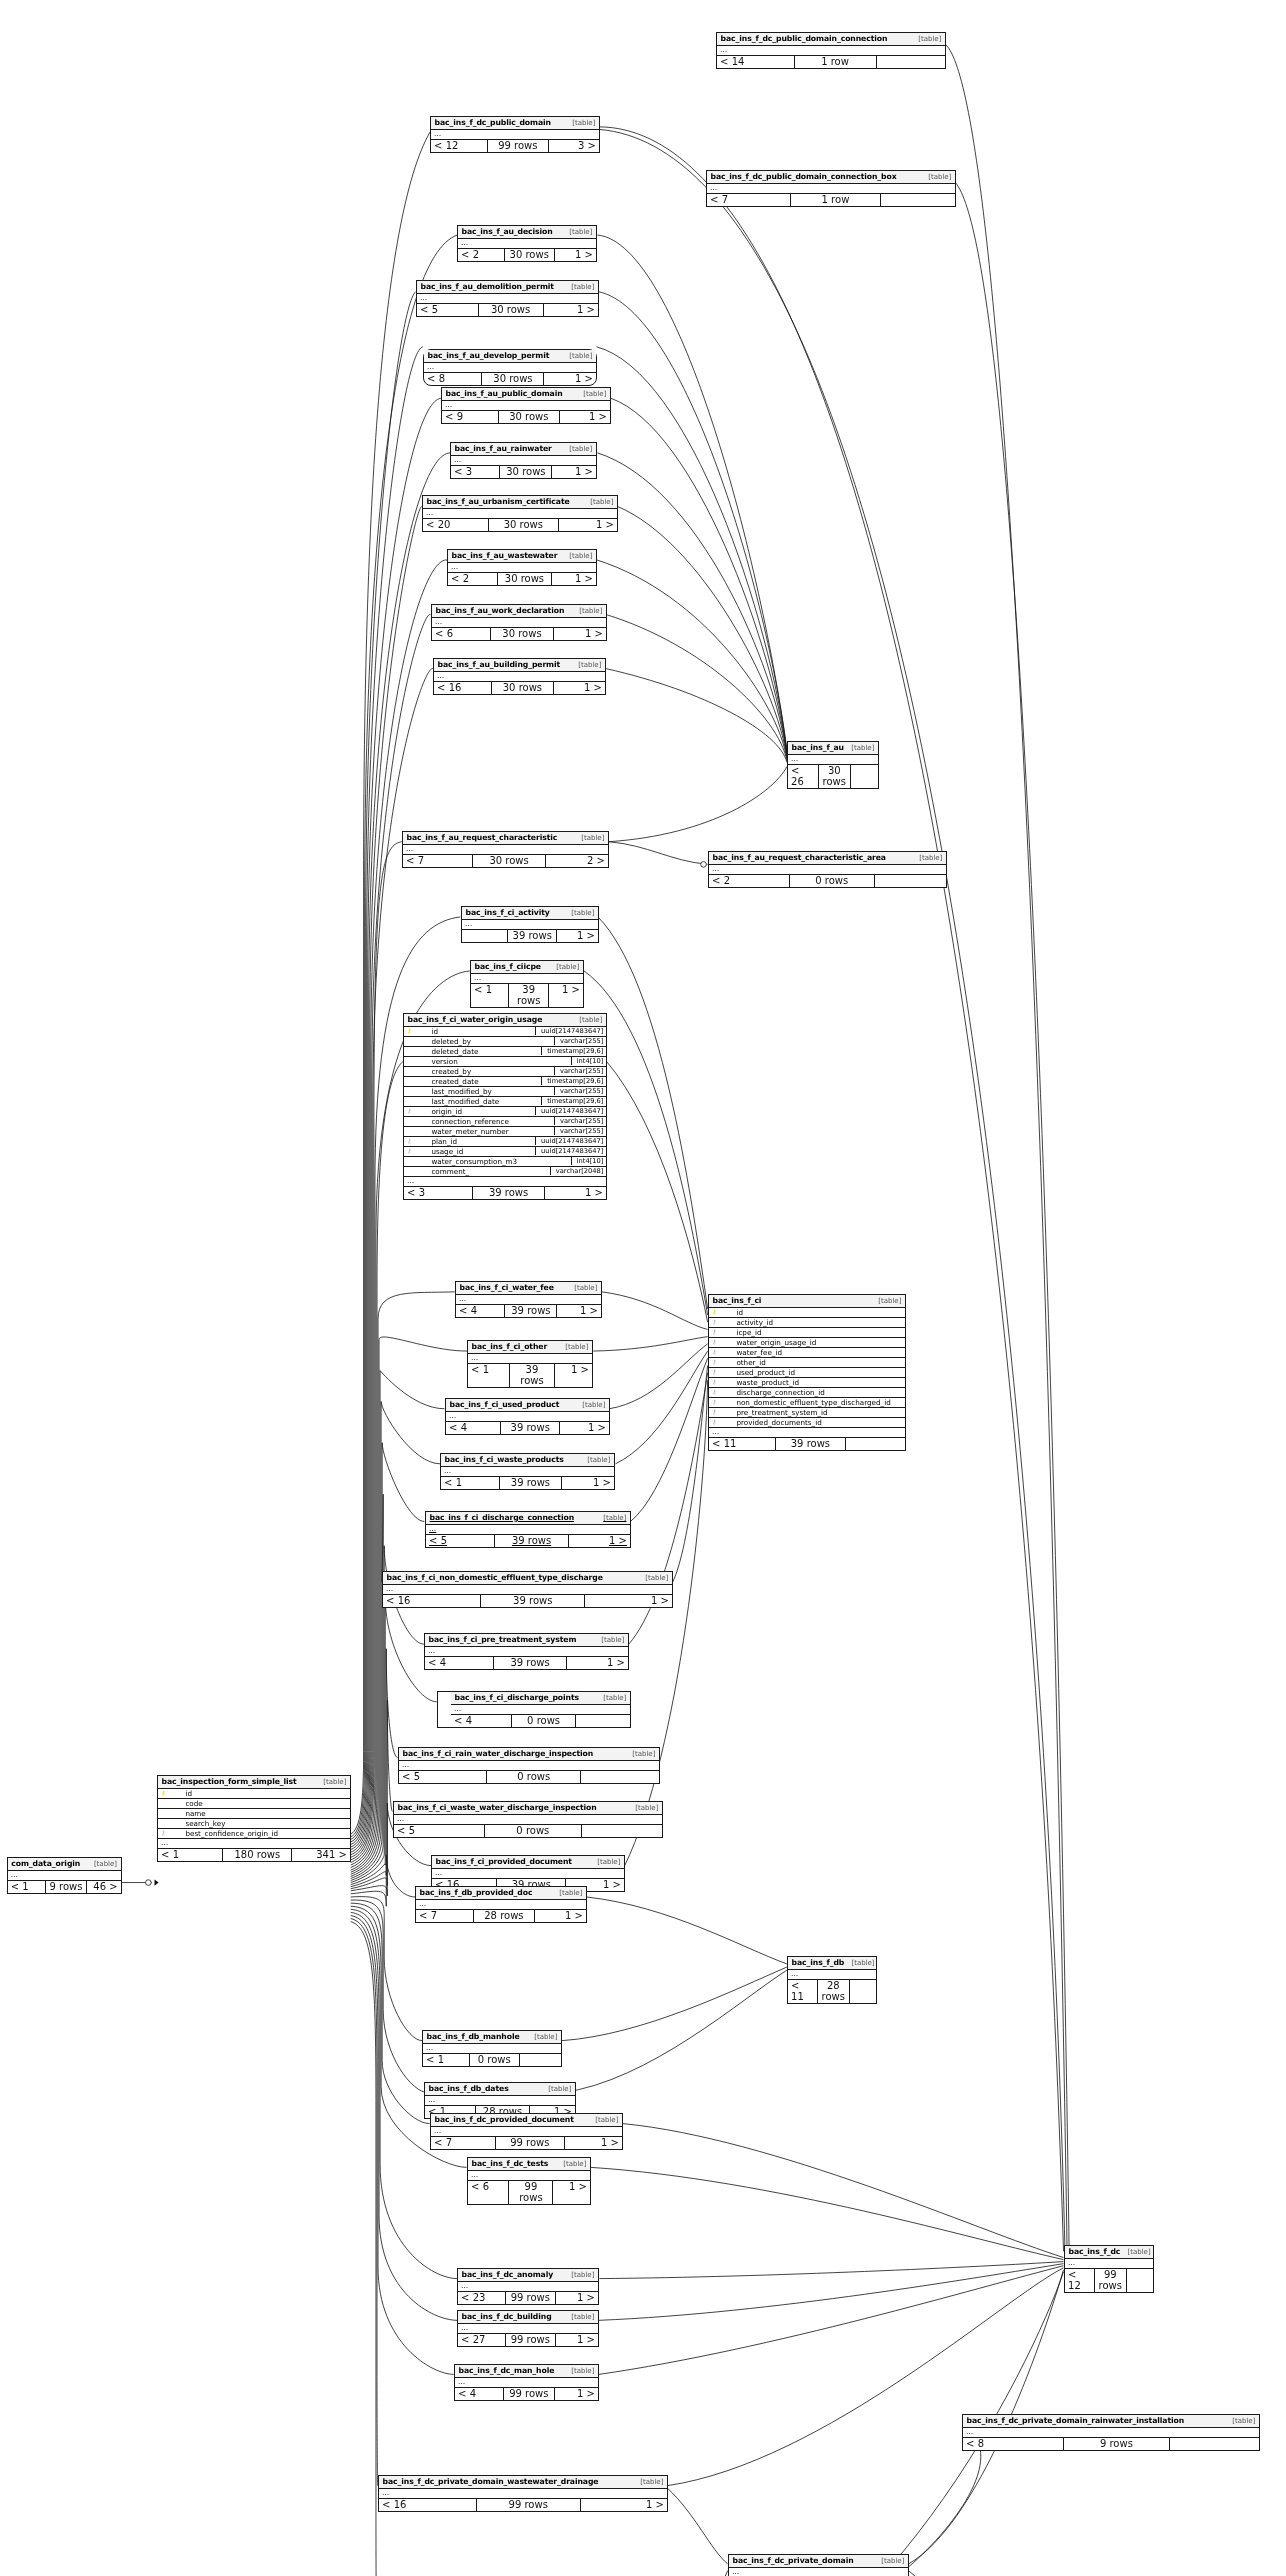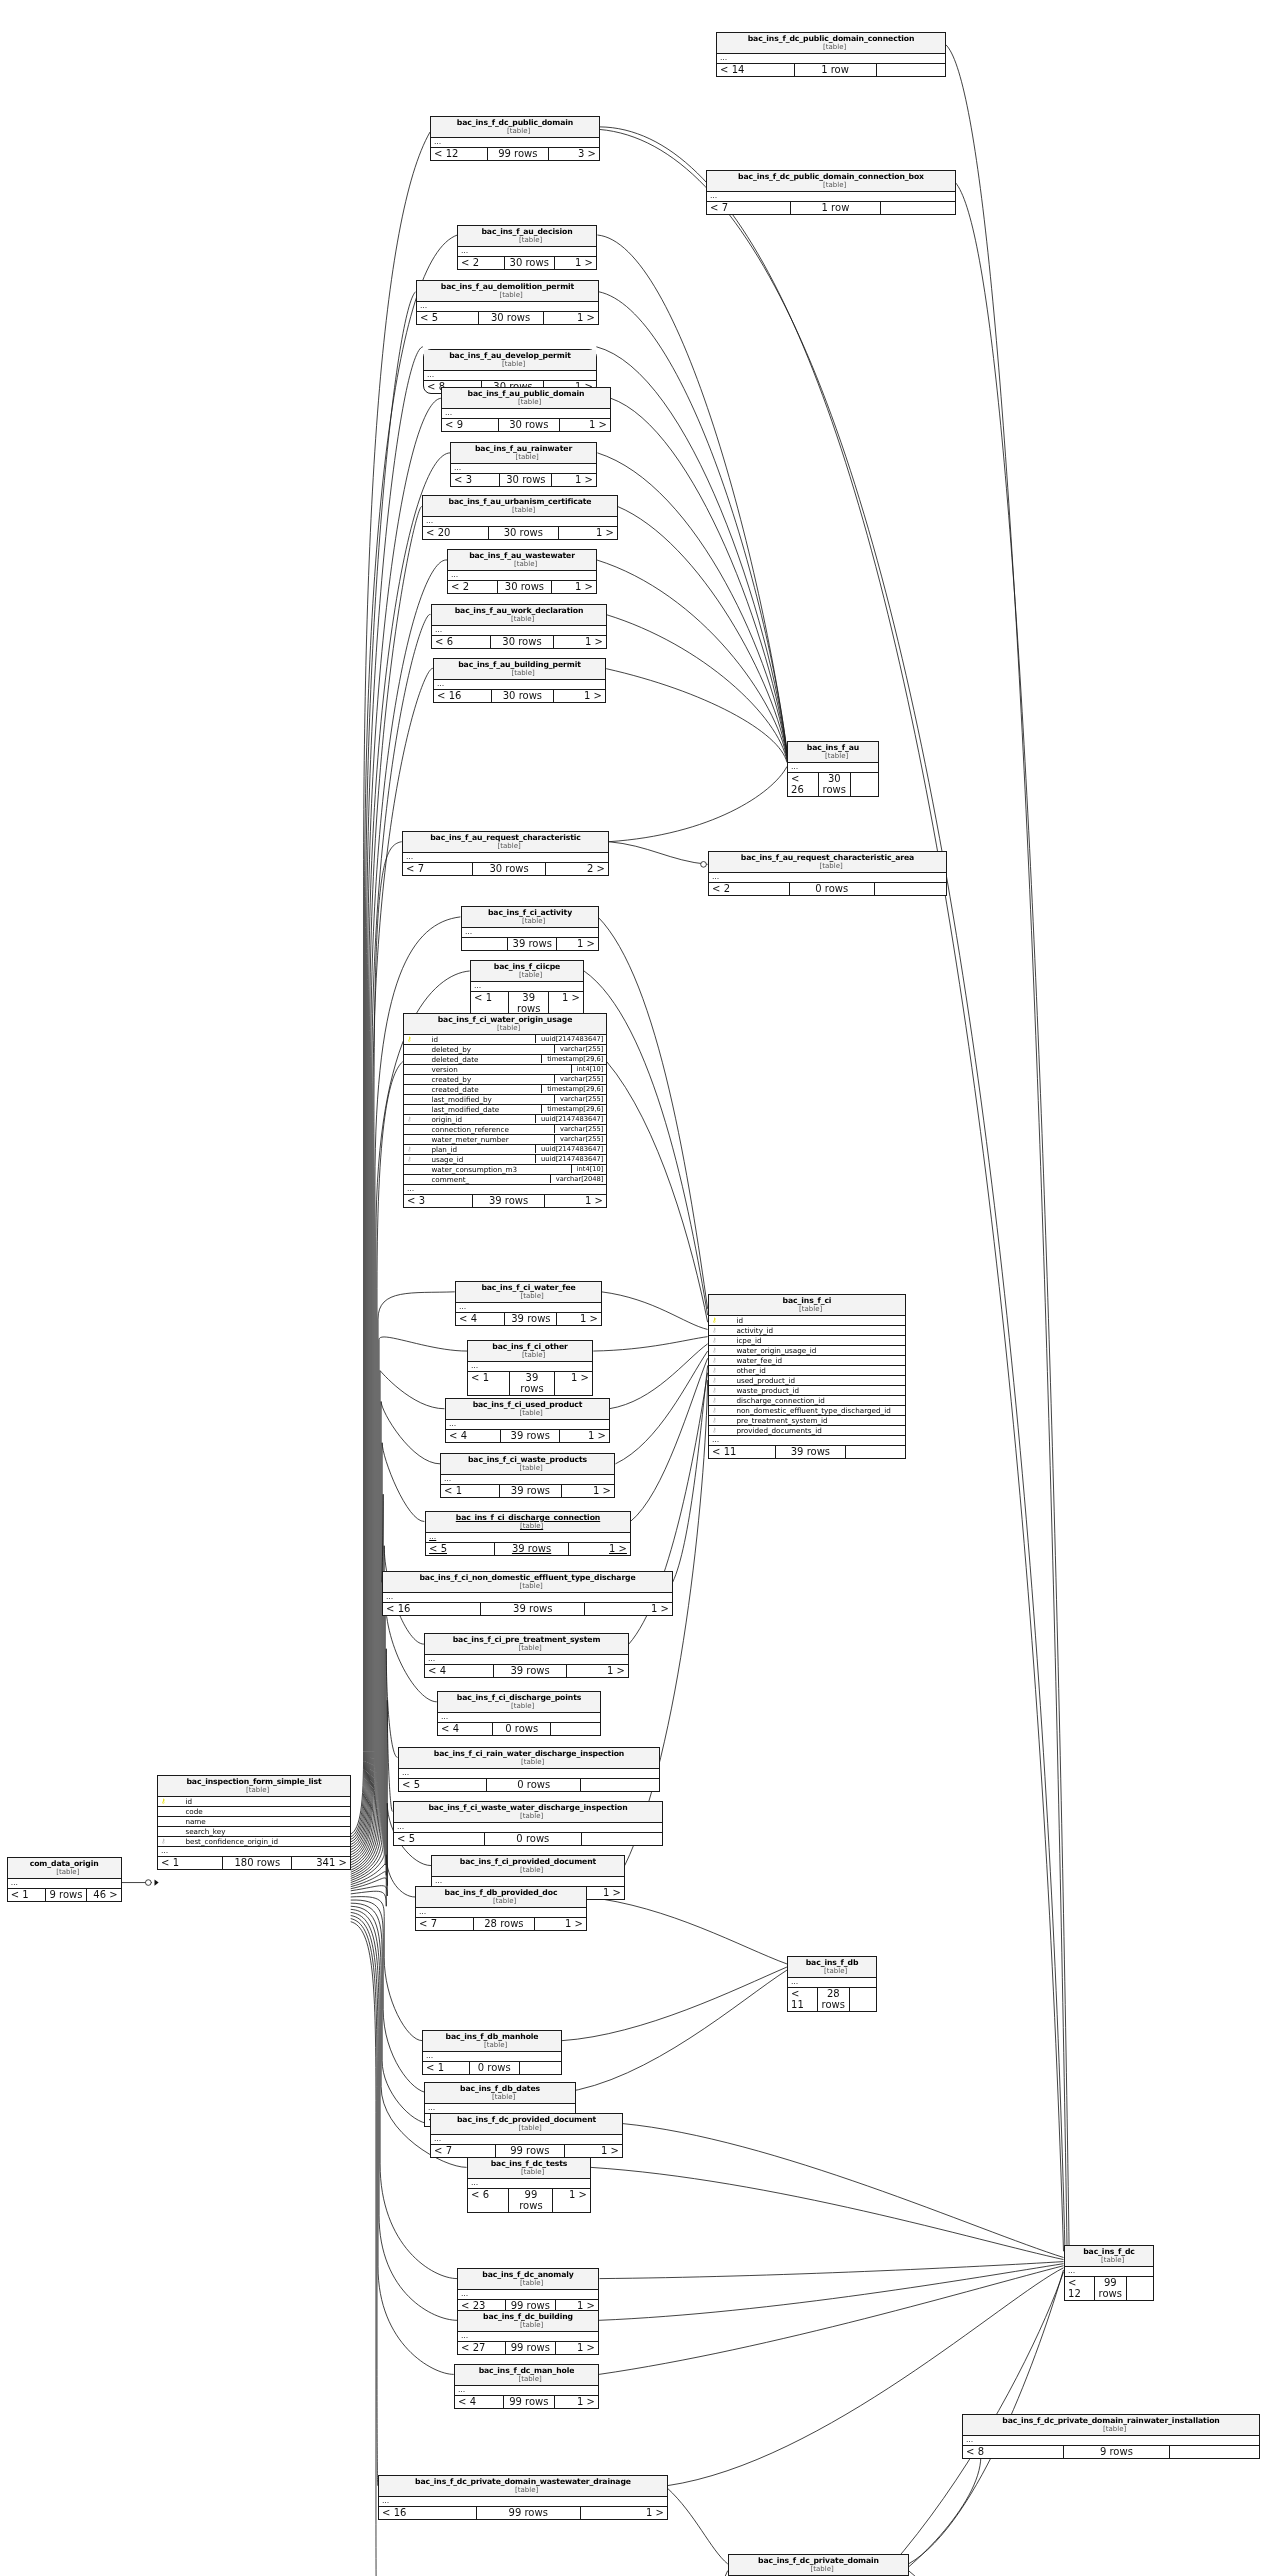--- a/index.html
+++ b/index.html
@@ -8,21 +8,21 @@
   #canvas{position:relative;width:1286px;height:2921px;background:#fff;overflow:hidden;}
   svg.edges{position:absolute;left:0;top:0;width:1286px;height:2921px;pointer-events:none;}
   svg.edges path{fill:none;stroke:#1a1a1a;stroke-width:1.6px;}
   svg.edges circle{fill:#fff;stroke:#1a1a1a;stroke-width:1.6px;}
   svg.edges polygon{fill:#111;}
 
   .tbl{position:absolute;border:0.8px solid #1a1a1a;background:#ffffff;box-sizing:border-box;}
   .tbl.heavy{border-width:1.5px;}
   .thead{display:flex;align-items:center;justify-content:space-between;
          background:#f3f3f3;border-bottom:0.8px solid #1a1a1a;
-         padding:1px 3.6px 1.5px 3.6px;box-sizing:border-box;white-space:nowrap;flex-direction:column;}
+         padding:1px 3.6px 1.5px 3.6px;box-sizing:border-box;white-space:nowrap;}
   .tname{font-weight:bold;font-size:7.7px;color:#000;letter-spacing:-0.1px;}
   .ttag{font-size:7px;color:#555;padding-left:7.2px;}
   .dots{padding:0.5px 3.1px 1.5px 3.1px;font-size:7.2px;color:#222;line-height:1;box-sizing:border-box;
         border-bottom:0.8px solid #1a1a1a;min-height:9.8px;}
   .tfoot{display:flex;font-size:10px;color:#111;box-sizing:border-box;}
   .tfoot div{padding:0.5px 3.1px 1px 3.1px;box-sizing:border-box;}
   .fl{flex:0 0 34%;text-align:left;border-right:0.8px solid #1a1a1a;}
   .fc{flex:0 0 36%;text-align:center;border-right:0.8px solid #1a1a1a;}
   .fr{flex:1 1 auto;text-align:right;}
   .tfoot.nosplit .fr{border-right:none;}
@@ -506,21 +506,21 @@
           <span class="tname">bac_ins_f_ci_pre_treatment_system</span>
           <span class="ttag">[table]</span>
         </div>
         <div class="dots">…</div>
         <div class="tfoot">
           <div class="fl">&lt; 4</div>
           <div class="fc">39 rows</div>
           <div class="fr">1 &gt;</div>
         </div>
       </div>
-      <div class="tbl" style="left: 437px; top: 1691px; width: 164px;">
+      <div class="tbl" style="left: 437px; top: 1691px; width: 194px; padding-left: 13px;">
         <div class="thead">
           <span class="tname">bac_ins_f_ci_discharge_points</span>
           <span class="ttag">[table]</span>
         </div>
         <div class="dots">…</div>
         <div class="tfoot nosplit">
           <div class="fl">&lt; 4</div>
           <div class="fc">0 rows</div>
           <div class="fr"></div>
         </div>

